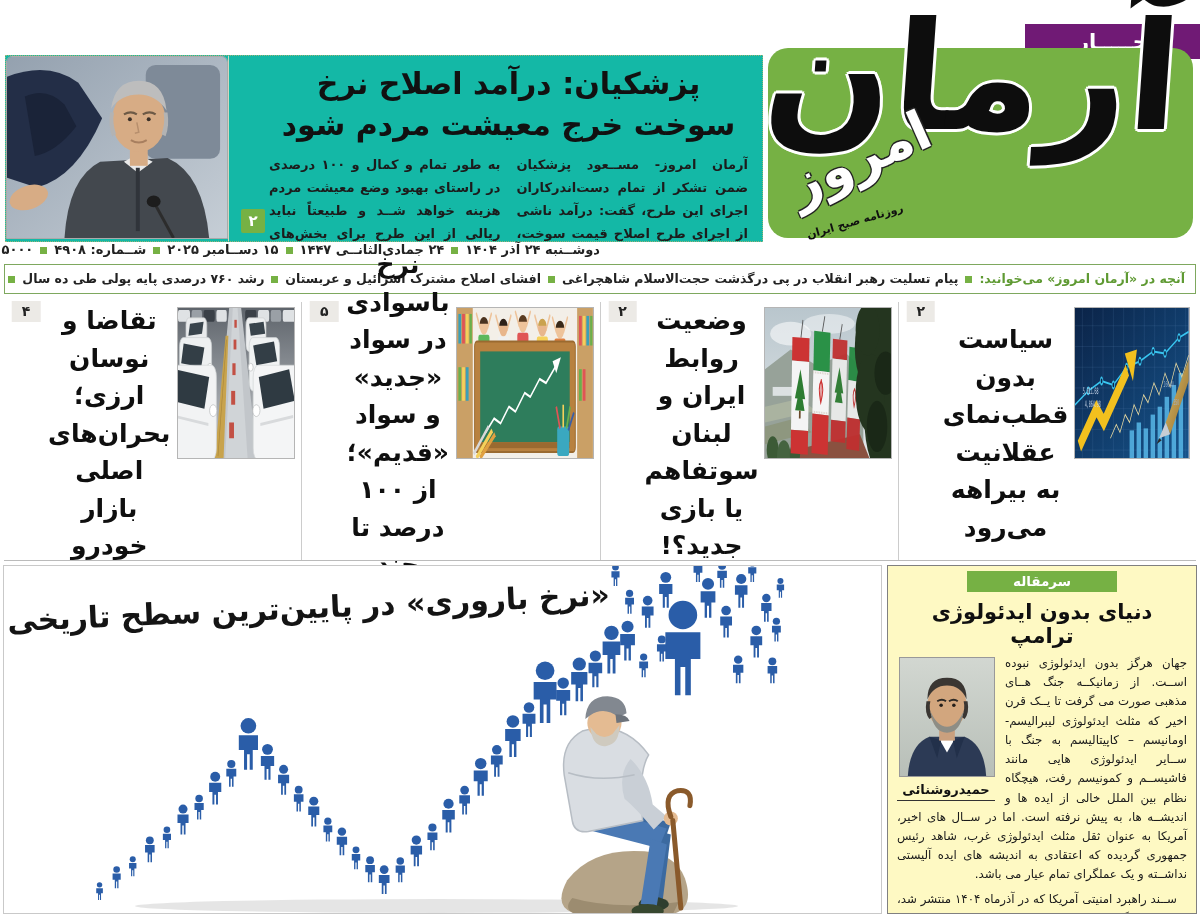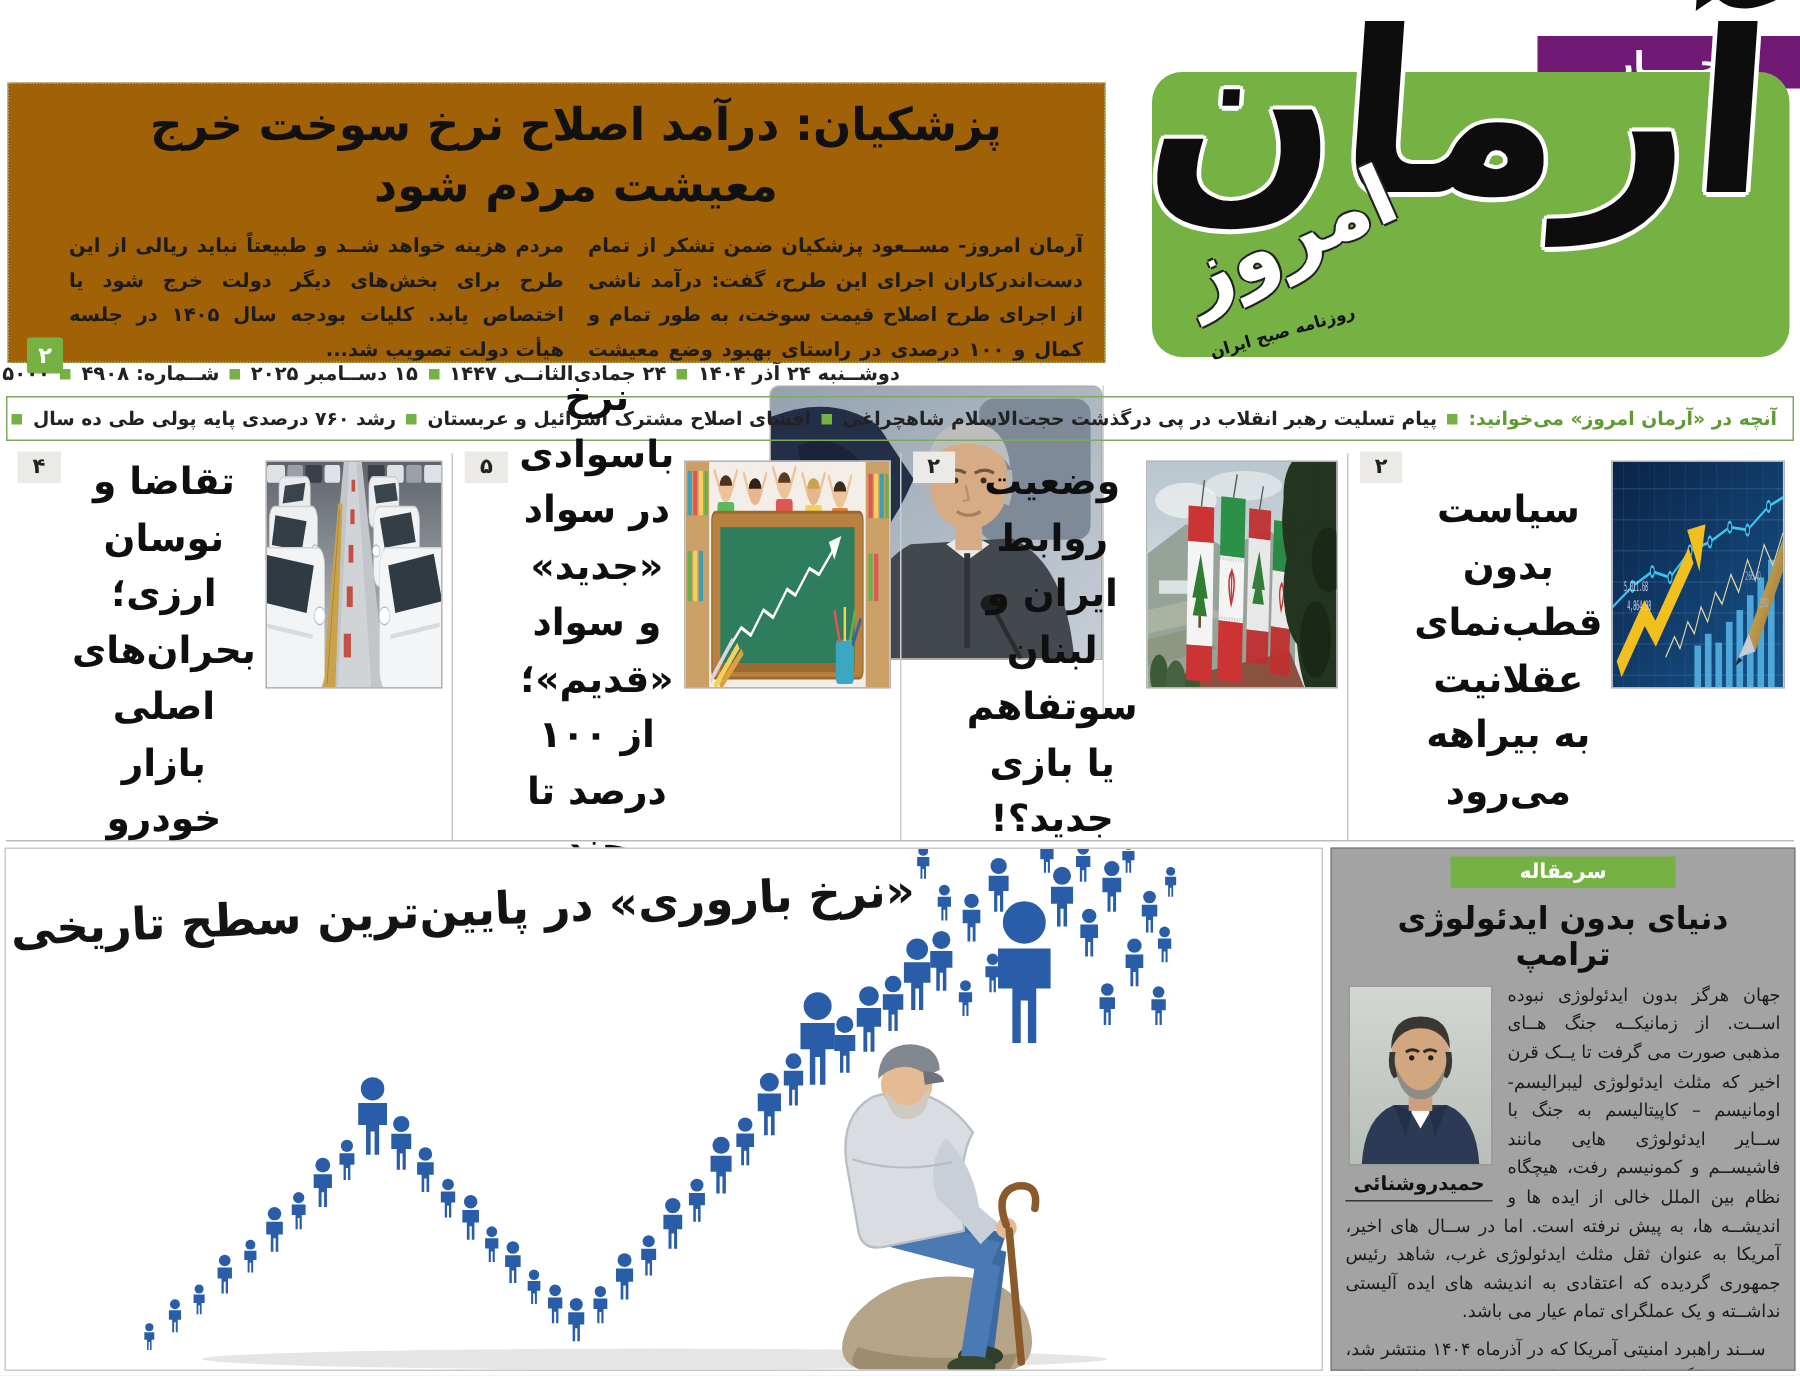--- a/index.html
+++ b/index.html
@@ -11,21 +11,21 @@
           display:flex;align-items:center;justify-content:center;color:#fff;font-weight:bold;font-size:21px;letter-spacing:4px;}
   .masthead{position:absolute;top:48px;right:7px;width:425px;height:190px;background:#76b144;border-radius:20px;z-index:2;}
   .masthead-name{position:absolute;top:-46px;right:8px;width:100%;text-align:center;font-size:150px;line-height:1;font-weight:800;color:#0d0d0d;
       text-shadow:3px 0 #fff,-3px 0 #fff,0 3px #fff,0 -3px #fff,2px 2px #fff,-2px -2px #fff,2px -2px #fff,-2px 2px #fff;
       transform:skewX(-4deg);pointer-events:none;}
   .masthead-name2{position:absolute;left:16px;top:78px;font-size:54px;font-weight:800;color:#ffffff;transform:rotate(-24deg);
       text-shadow:1.5px 0 #222,-1.5px 0 #222,0 1.5px #222,0 -1.5px #222;}
   .masthead-tagline{position:absolute;left:12px;bottom:10px;width:150px;text-align:center;font-size:11px;font-weight:bold;color:#101010;transform:rotate(-16deg);}
 
   
-  .lead{position:absolute;top:55px;right:463px;left:5px;height:185px;background:#a16207;border:1px dotted #9cb478;display:flex;flex-direction:column;}
+  .lead{position:absolute;top:55px;right:437px;left:5px;height:185px;background:#14b8a6;border:1px dotted #9cb478;display:flex;flex-direction:row;}
   .lead-content{flex:1;position:relative;padding:6px 14px 6px 40px;}
   .lead-headline{font-size:30px;font-weight:800;color:#111;text-align:center;line-height:1.35;margin:2px 0 8px;}
   .lead-body{column-count:2;column-gap:16px;font-size:13px;font-weight:600;line-height:1.78;text-align:justify;color:#1c1c1c;height:98px;overflow:hidden;}
   .lead-badge{position:absolute;left:12px;bottom:8px;width:24px;height:24px;background:#76b144;color:#fff;font-weight:bold;font-size:15px;
       display:flex;align-items:center;justify-content:center;border-radius:2px;}
   .lead-photo{flex:0 0 222px;border-right:1px solid #d0d6c2;}
   .lead-photo svg{display:block;width:222px;height:183px;border:1px solid #aaa;box-sizing:border-box;border-radius:6px 6px 0 0;}
 
   
   .dateline{position:absolute;top:242px;left:30px;right:600px;text-align:center;font-size:13px;font-weight:bold;color:#222;white-space:nowrap;direction:rtl;}
@@ -49,21 +49,21 @@
       font-weight:bold;font-size:14px;color:#222;line-height:21px;}
 
   
   .bottom{position:absolute;top:565px;left:3px;right:3px;bottom:3px;display:flex;gap:5px;}
   .feature{flex:1;position:relative;border:1px solid #c9c9c9;box-sizing:border-box;background:#fff;overflow:hidden;}
   .feature-headline{position:absolute;z-index:2;left:6px;top:24px;width:600px;text-align:center;font-size:30px;font-weight:800;color:#141414;
       white-space:nowrap;transform:rotate(-2.5deg);}
   .feature svg.people{position:absolute;inset:0;width:100%;height:100%;}
 
   
-  .editorial{flex:0 0 310px;border:1px solid #808080;box-sizing:border-box;padding:5px 9px;overflow:hidden;background:#a3a3a3;}
+  .editorial{flex:0 0 310px;border:1px solid #808080;box-sizing:border-box;padding:5px 9px;overflow:hidden;background:#fef9c3;}
   .ed-label{display:block;width:150px;margin:0 auto;background:#76b144;color:#fff;text-align:center;
       font-size:13.5px;font-weight:bold;padding:2px 0 3px;}
   .ed-headline{font-size:21px;font-weight:800;text-align:center;color:#101010;margin:8px 0 6px;}
   .ed-photo{float:left;width:98px;margin:3px 10px 2px 0;}
   .ed-photo svg{display:block;width:96px;height:120px;border:1px solid #999;box-sizing:border-box;}
   .ed-author{font-size:13px;font-weight:bold;text-align:center;padding:5px 0 3px;border-bottom:1.5px solid #333;color:#111;}
   .ed-body p{font-size:11.8px;line-height:1.63;text-align:justify;color:#1a1a1a;margin:0 0 5px;}
   .ed-body p + p{text-indent:10px;}
 </style>
 </head>

